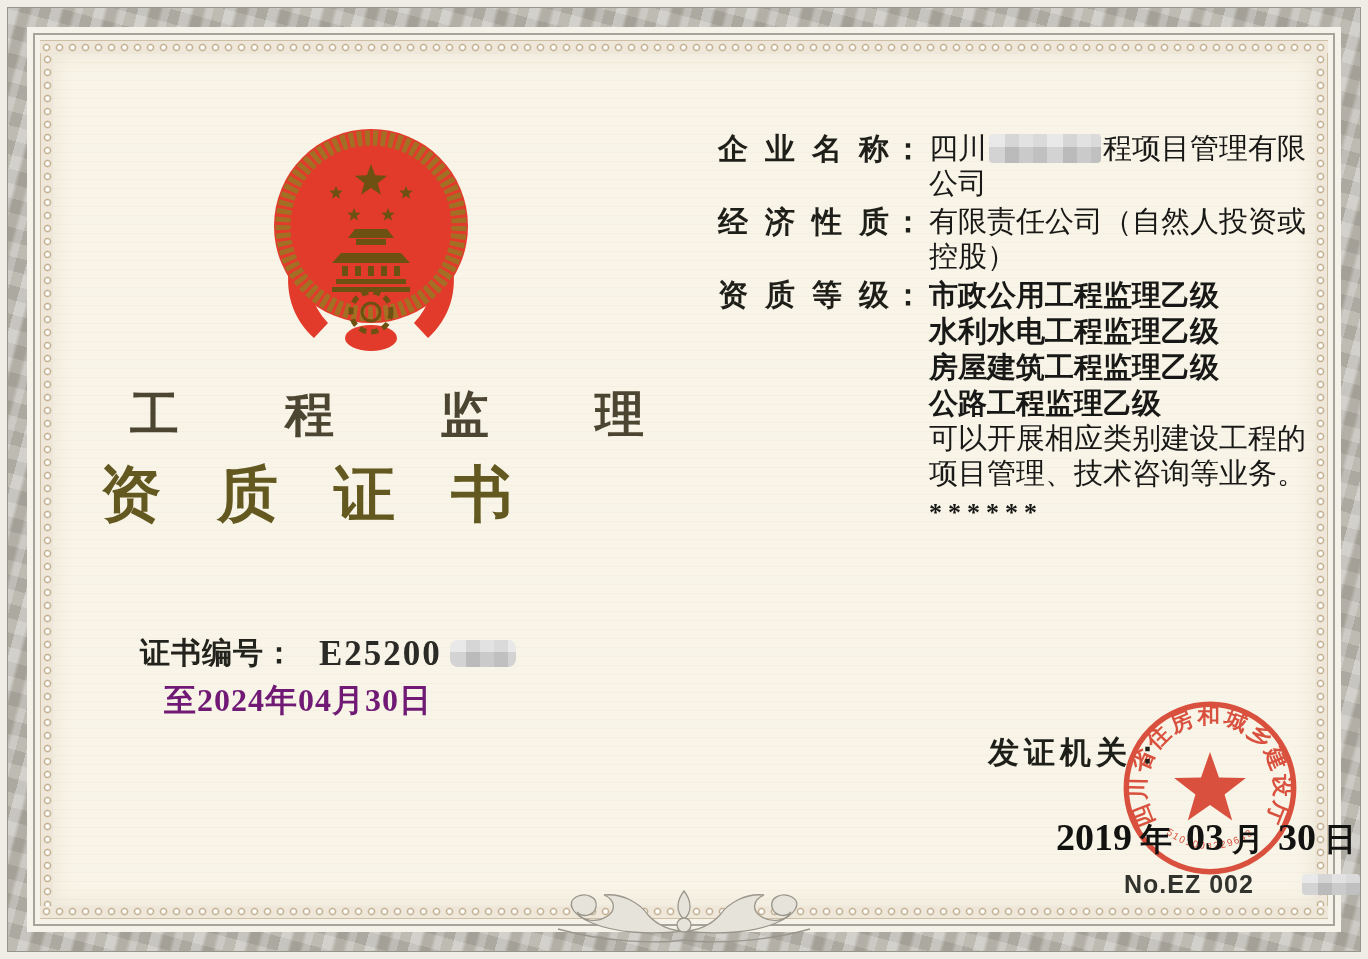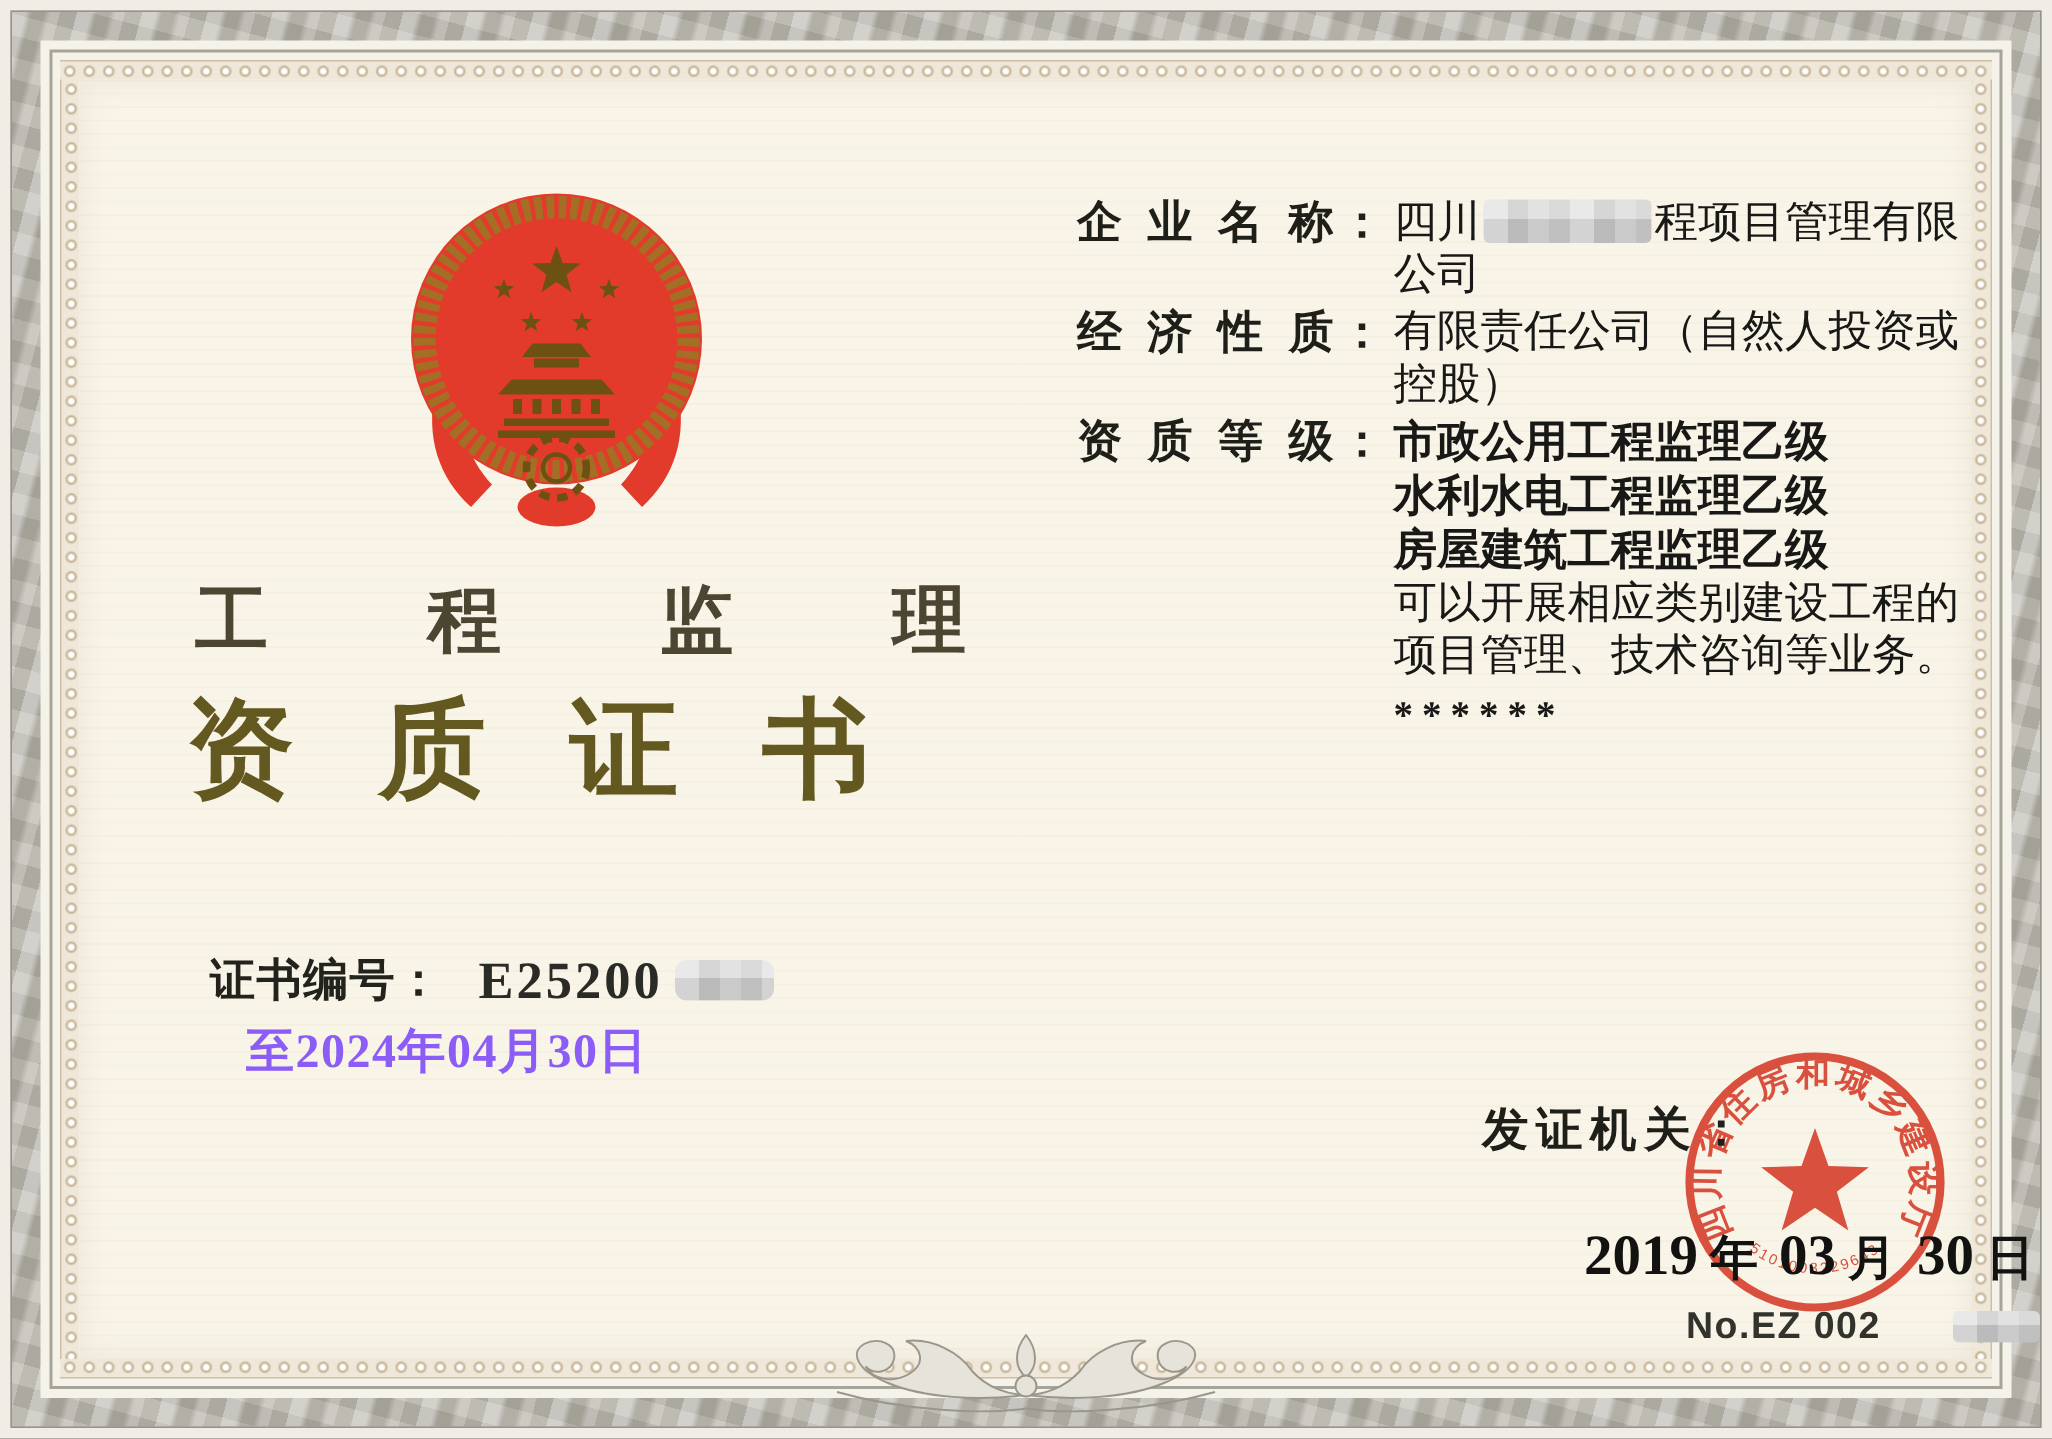--- a/index.html
+++ b/index.html
@@ -34,32 +34,32 @@
   }
   .ornament{position:absolute;left:50%;bottom:12px;transform:translateX(-50%);z-index:6;}
 
   
   .emblem{position:absolute;left:270px;top:126px;width:202px;height:230px;z-index:2;}
   .title1{
     position:absolute;left:130px;top:390px;z-index:2;white-space:nowrap;
     font-size:49px;font-weight:bold;line-height:1;color:#4b4531;letter-spacing:106px;
   }
   .title2{
-    position:absolute;left:124px;top:464px;z-index:2;white-space:nowrap;
-    font-size:72px;font-weight:bold;line-height:1;color:#63581f;letter-spacing:56px;
+    position:absolute;left:100px;top:464px;z-index:2;white-space:nowrap;
+    font-size:61px;font-weight:bold;line-height:1;color:#63581f;letter-spacing:56px;
   }
   .row-certno{position:absolute;left:140px;top:633px;display:flex;align-items:center;z-index:2;}
   .row-valid{position:absolute;left:140px;top:684px;display:flex;align-items:center;z-index:2;}
   .l-lbl{font-weight:bold;font-size:30px;color:#23231e;letter-spacing:1px;white-space:nowrap;}
   .certno-val{
     font-family:"Liberation Serif",serif;font-size:35px;font-weight:bold;color:#2a2a26;
     letter-spacing:2px;margin-left:24px;white-space:nowrap;line-height:1;
   }
   .valid-val{
-    font-family:"Liberation Serif",serif;font-size:32px;font-weight:bold;color:#8b5cf6;
+    font-family:"Liberation Serif",serif;font-size:32px;font-weight:bold;color:#701a75;
     letter-spacing:1px;margin-left:24px;white-space:nowrap;line-height:1;
   }
   .maker{
     position:absolute;left:118px;top:817px;z-index:2;white-space:nowrap;
     font-weight:bold;font-size:31px;letter-spacing:2.5px;color:#26261f;line-height:1.1;
   }
 
   
   .mosaic{
     display:inline-block;border-radius:4px;vertical-align:-5px;
@@ -197,20 +197,21 @@
     <span class="r-val">有限责任公司（自然人投资或控股）</span>
   </div>
 
   <div class="r-row" style="top:277px;">
     <span class="r-lbl">资质等级</span>
     <span class="r-colon">：</span>
     <span class="r-val">
       <div class="grade-line">市政公用工程监理乙级</div>
       <div class="grade-line">水利水电工程监理乙级</div>
       <div class="grade-line">房屋建筑工程监理乙级</div>
+      <div class="grade-line">公路工程监理乙级</div>
       <div class="grade-note">可以开展相应类别建设工程的项目管理、技术咨询等业务。</div>
       <div class="grade-stars">******</div>
     </span>
   </div>
 
   <div class="issuer-lbl">发证机关：</div>
 
   <div class="seal">
     <svg width="180" height="180" viewBox="0 0 200 200">
       <circle cx="100" cy="100" r="93" fill="none" stroke="#d6402c" stroke-width="6"></circle>

